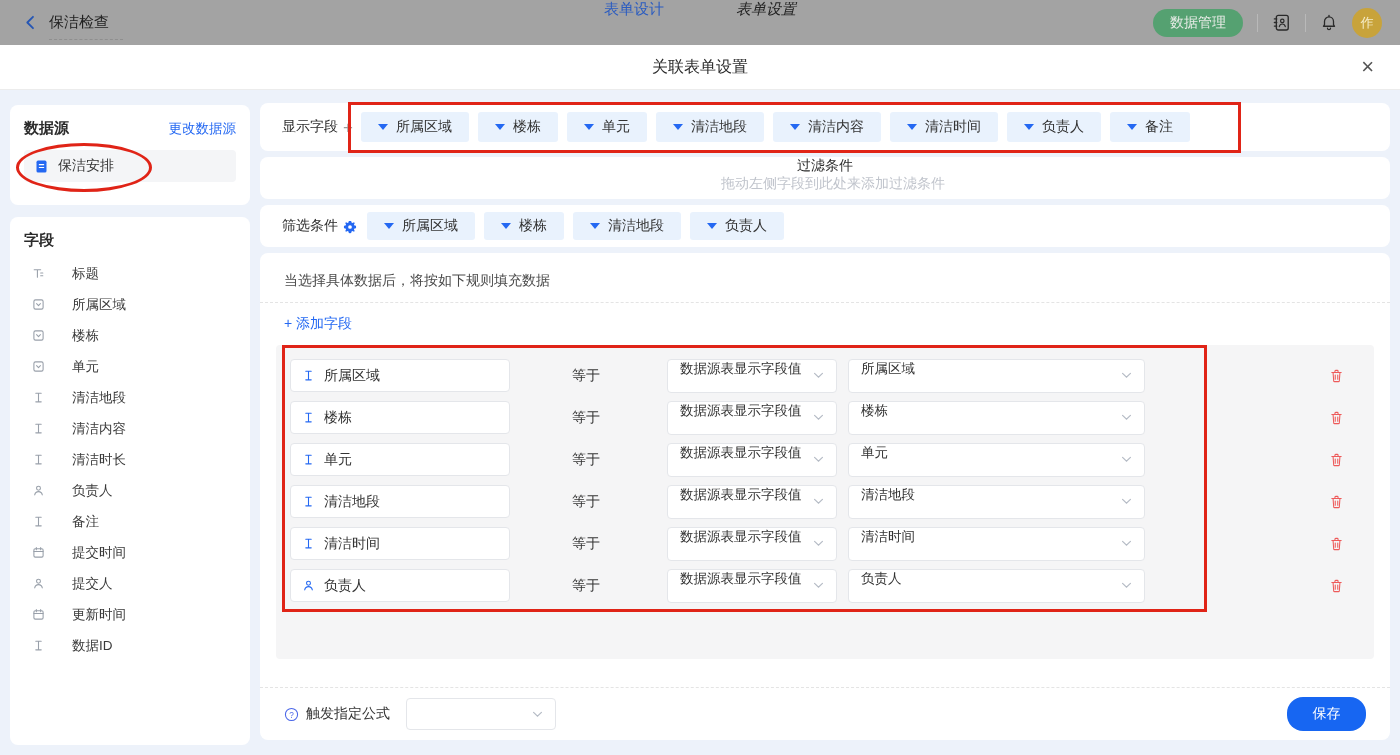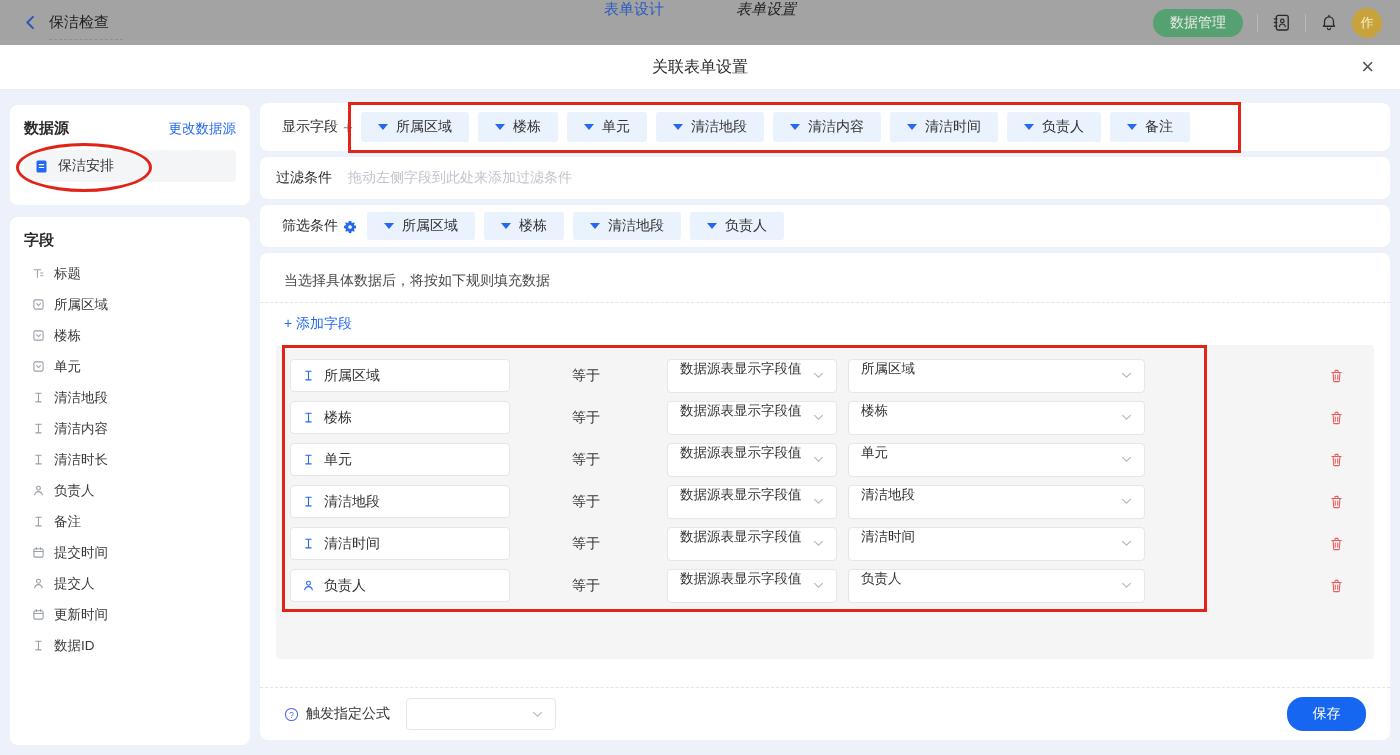--- a/index.html
+++ b/index.html
@@ -38,36 +38,36 @@
   .panel-ds { left:10px; top:105px; width:240px; height:100px; padding:14px 14px 12px 14px; }
   .ds-head { display:flex; align-items:center; justify-content:space-between; }
   .ds-title { font-size:15px; font-weight:bold; color:#2b2b2b; }
   .link { font-size:13.5px; color:#2468f2; cursor:pointer; }
   .ds-source { margin-top:12px; height:32px; background:#f4f5f7; border-radius:4px;
                display:flex; align-items:center; gap:9px; padding:0 10px; cursor:pointer; }
   .ds-source span { font-size:14px; color:#333; }
 
   .panel-fields { left:10px; top:217px; width:240px; height:528px; padding:14px 12px 0 14px; overflow:hidden; }
   .fields-title { font-size:15px; font-weight:bold; color:#2b2b2b; margin-bottom:8px; }
-  .field-item { height:31px; display:flex; align-items:center; gap:9px; padding-left:8px; cursor:grab; }
+  .field-item { height:31px; display:flex; align-items:center; gap:27px; padding-left:8px; cursor:grab; }
   .field-item span.lbl { font-size:13.5px; color:#3a3a3a; }
   .icn { display:inline-flex; align-items:center; }
 
   
   .panel-display { left:260px; top:103px; width:1130px; height:48px; display:flex; align-items:center; padding:0 22px; }
   .row-label { font-size:14px; color:#2b2b2b; white-space:nowrap; }
   .plus-btn { font-size:17px; color:#9a9a9a; margin:0 8px 0 5px; cursor:pointer; line-height:1; }
   .tags { display:flex; align-items:center; gap:9px; }
   .tag { height:30px; background:#e9f2fd; border-radius:3px; display:flex; align-items:center; gap:8px;
          padding:0 17px; cursor:pointer; }
   .tag .tlbl { font-size:14px; color:#333; }
   .tri { width:0; height:0; border-left:5px solid transparent; border-right:5px solid transparent;
          border-top:6px solid #2468f2; display:inline-block; }
 
-  .panel-filter { left:260px; top:157px; width:1130px; height:42px; display:flex; align-items:center; padding:0 16px; }
+  .panel-filter { left:260px; top:157px; width:1130px; height:42px; display:flex; align-items:center; padding:0 31px;flex-direction:column; }
   .placeholder { font-size:14px; color:#c0c4cc; margin-left:16px; }
 
   .panel-screen { left:260px; top:205px; width:1130px; height:42px; display:flex; align-items:center; padding:0 22px; }
   .panel-screen .tags .tag { height:28px; }
   .gear-wrap { margin:2px 10px 0 5px; display:flex; cursor:pointer; }
 
   
   .panel-main { left:260px; top:253px; width:1130px; height:487px; }
   .intro { padding:19px 24px 12px; font-size:14px; color:#4a4a4a;font-family:Liberation Mono, monospace; }
   .dash-div { border-top:1px dashed #e4e4e4; margin:0; }

